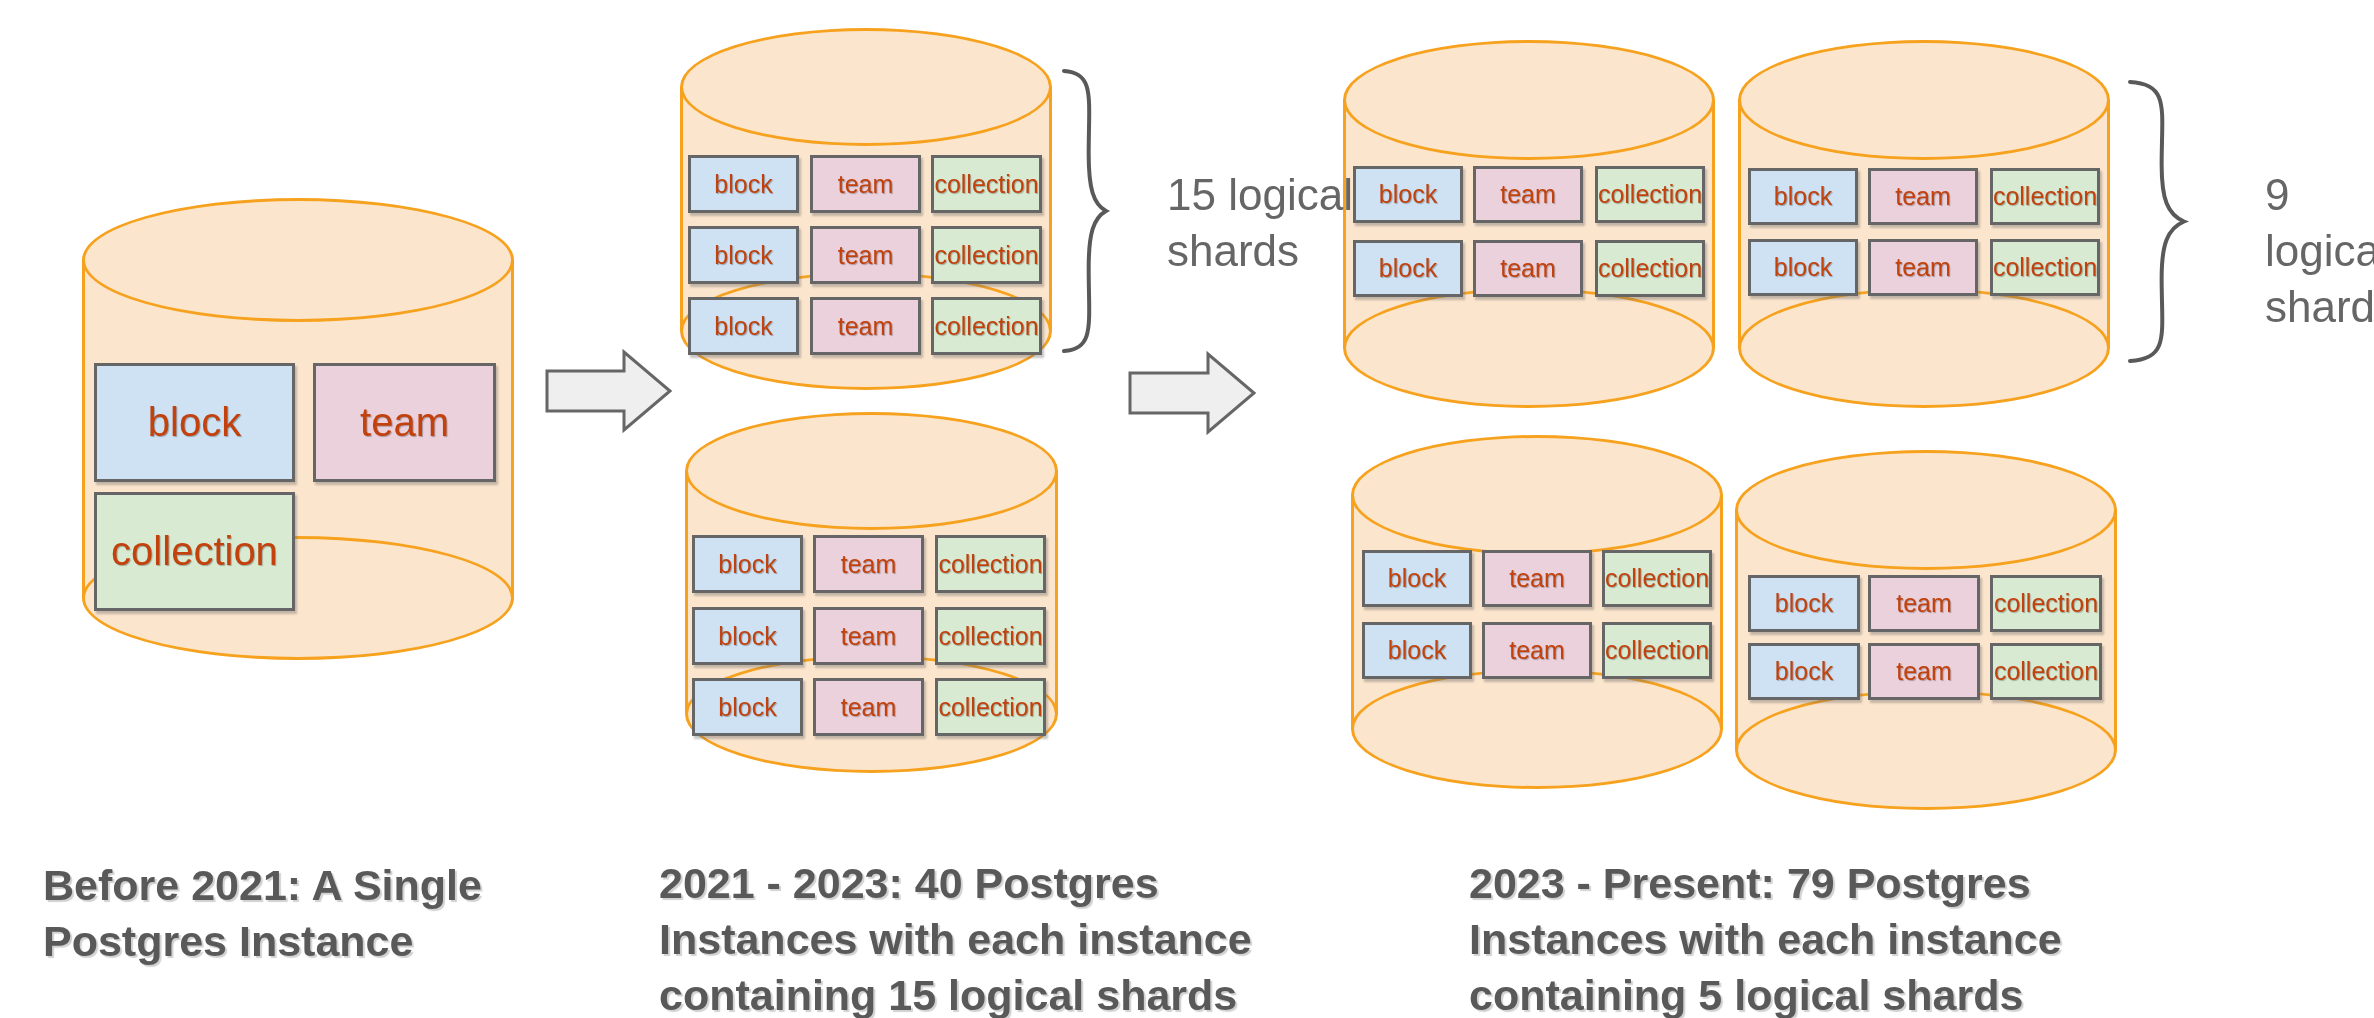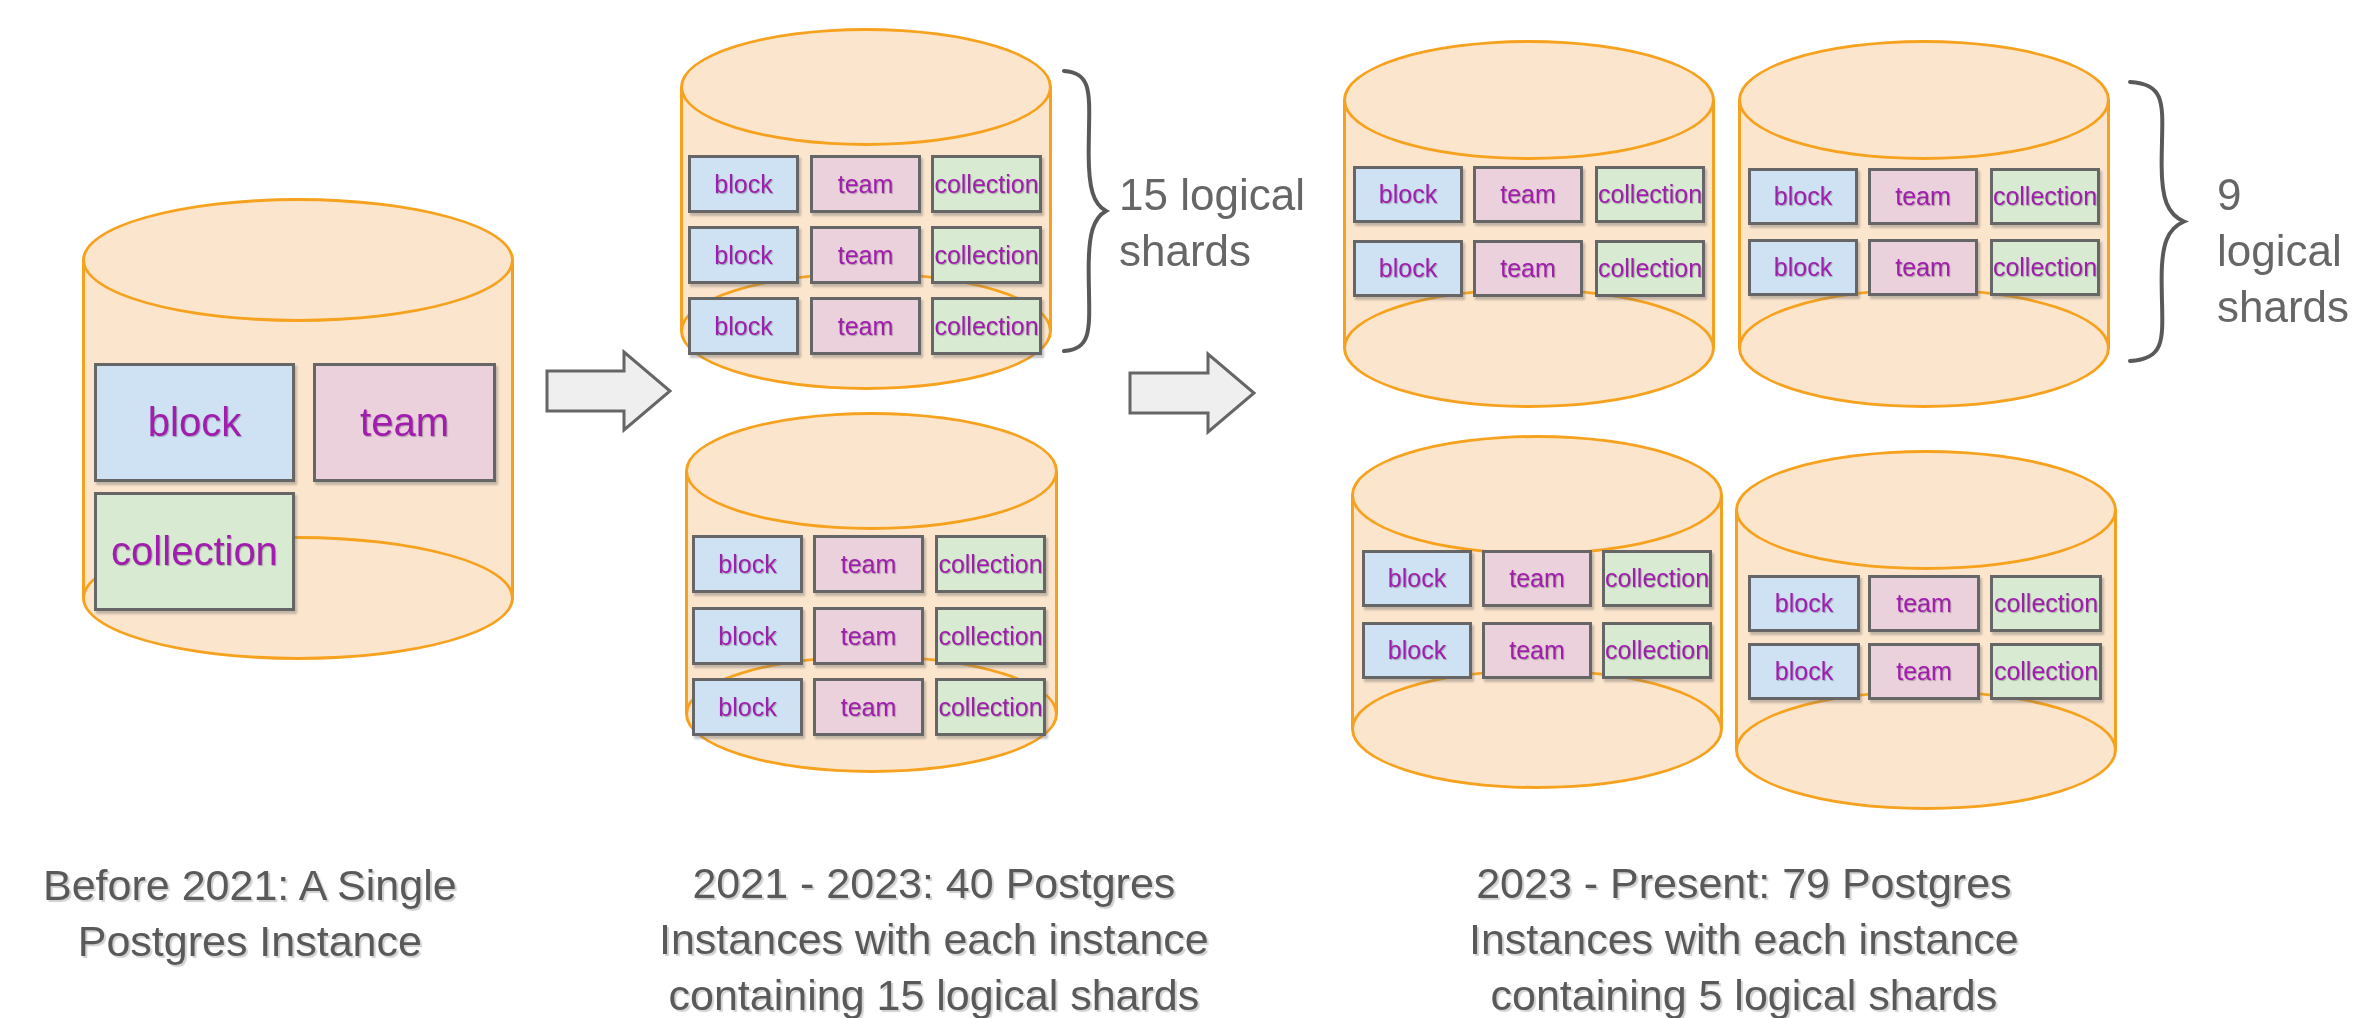--- a/index.html
+++ b/index.html
@@ -19,36 +19,36 @@
   }
   .cyl-body {
     position: absolute; left: 0; right: 0;
     box-sizing: border-box;
   }
   .shard-box {
     position: absolute;
     display: flex; align-items: center; justify-content: center;
     box-sizing: border-box;
     white-space: nowrap;
-    color: #a21caf;
+    color: #c2410c;
     text-shadow: 1px 1px 1px rgba(0,0,0,0.28);
     box-shadow: 2px 3px 2px rgba(102,102,102,0.38);
   }
   .caption {
     position: absolute;
-    font-weight: normal;
+    font-weight: bold;
     font-size: 43px;
     line-height: 56px;
     text-shadow: 2px 2px 1px rgba(89,89,89,0.28);
-    text-align: center;
   }
   .annotation {
     position: absolute;
     font-size: 44px;
     line-height: 56px;
+    margin-left: 48px;
   }
   .layer-svg { position: absolute; overflow: visible; }
 </style>
 </head>
 <body>
 
 <div class="canvas">
   <div id="cylinders-layer">
       <div class="cylinder" style="left: 82px; top: 198px; width: 432px; height: 462px;">
         <div class="cyl-body" style="top: 62px; height: 338px; background: rgb(252, 229, 205); border-left: 3px solid rgb(246, 162, 30); border-right: 3px solid rgb(246, 162, 30);"></div>

